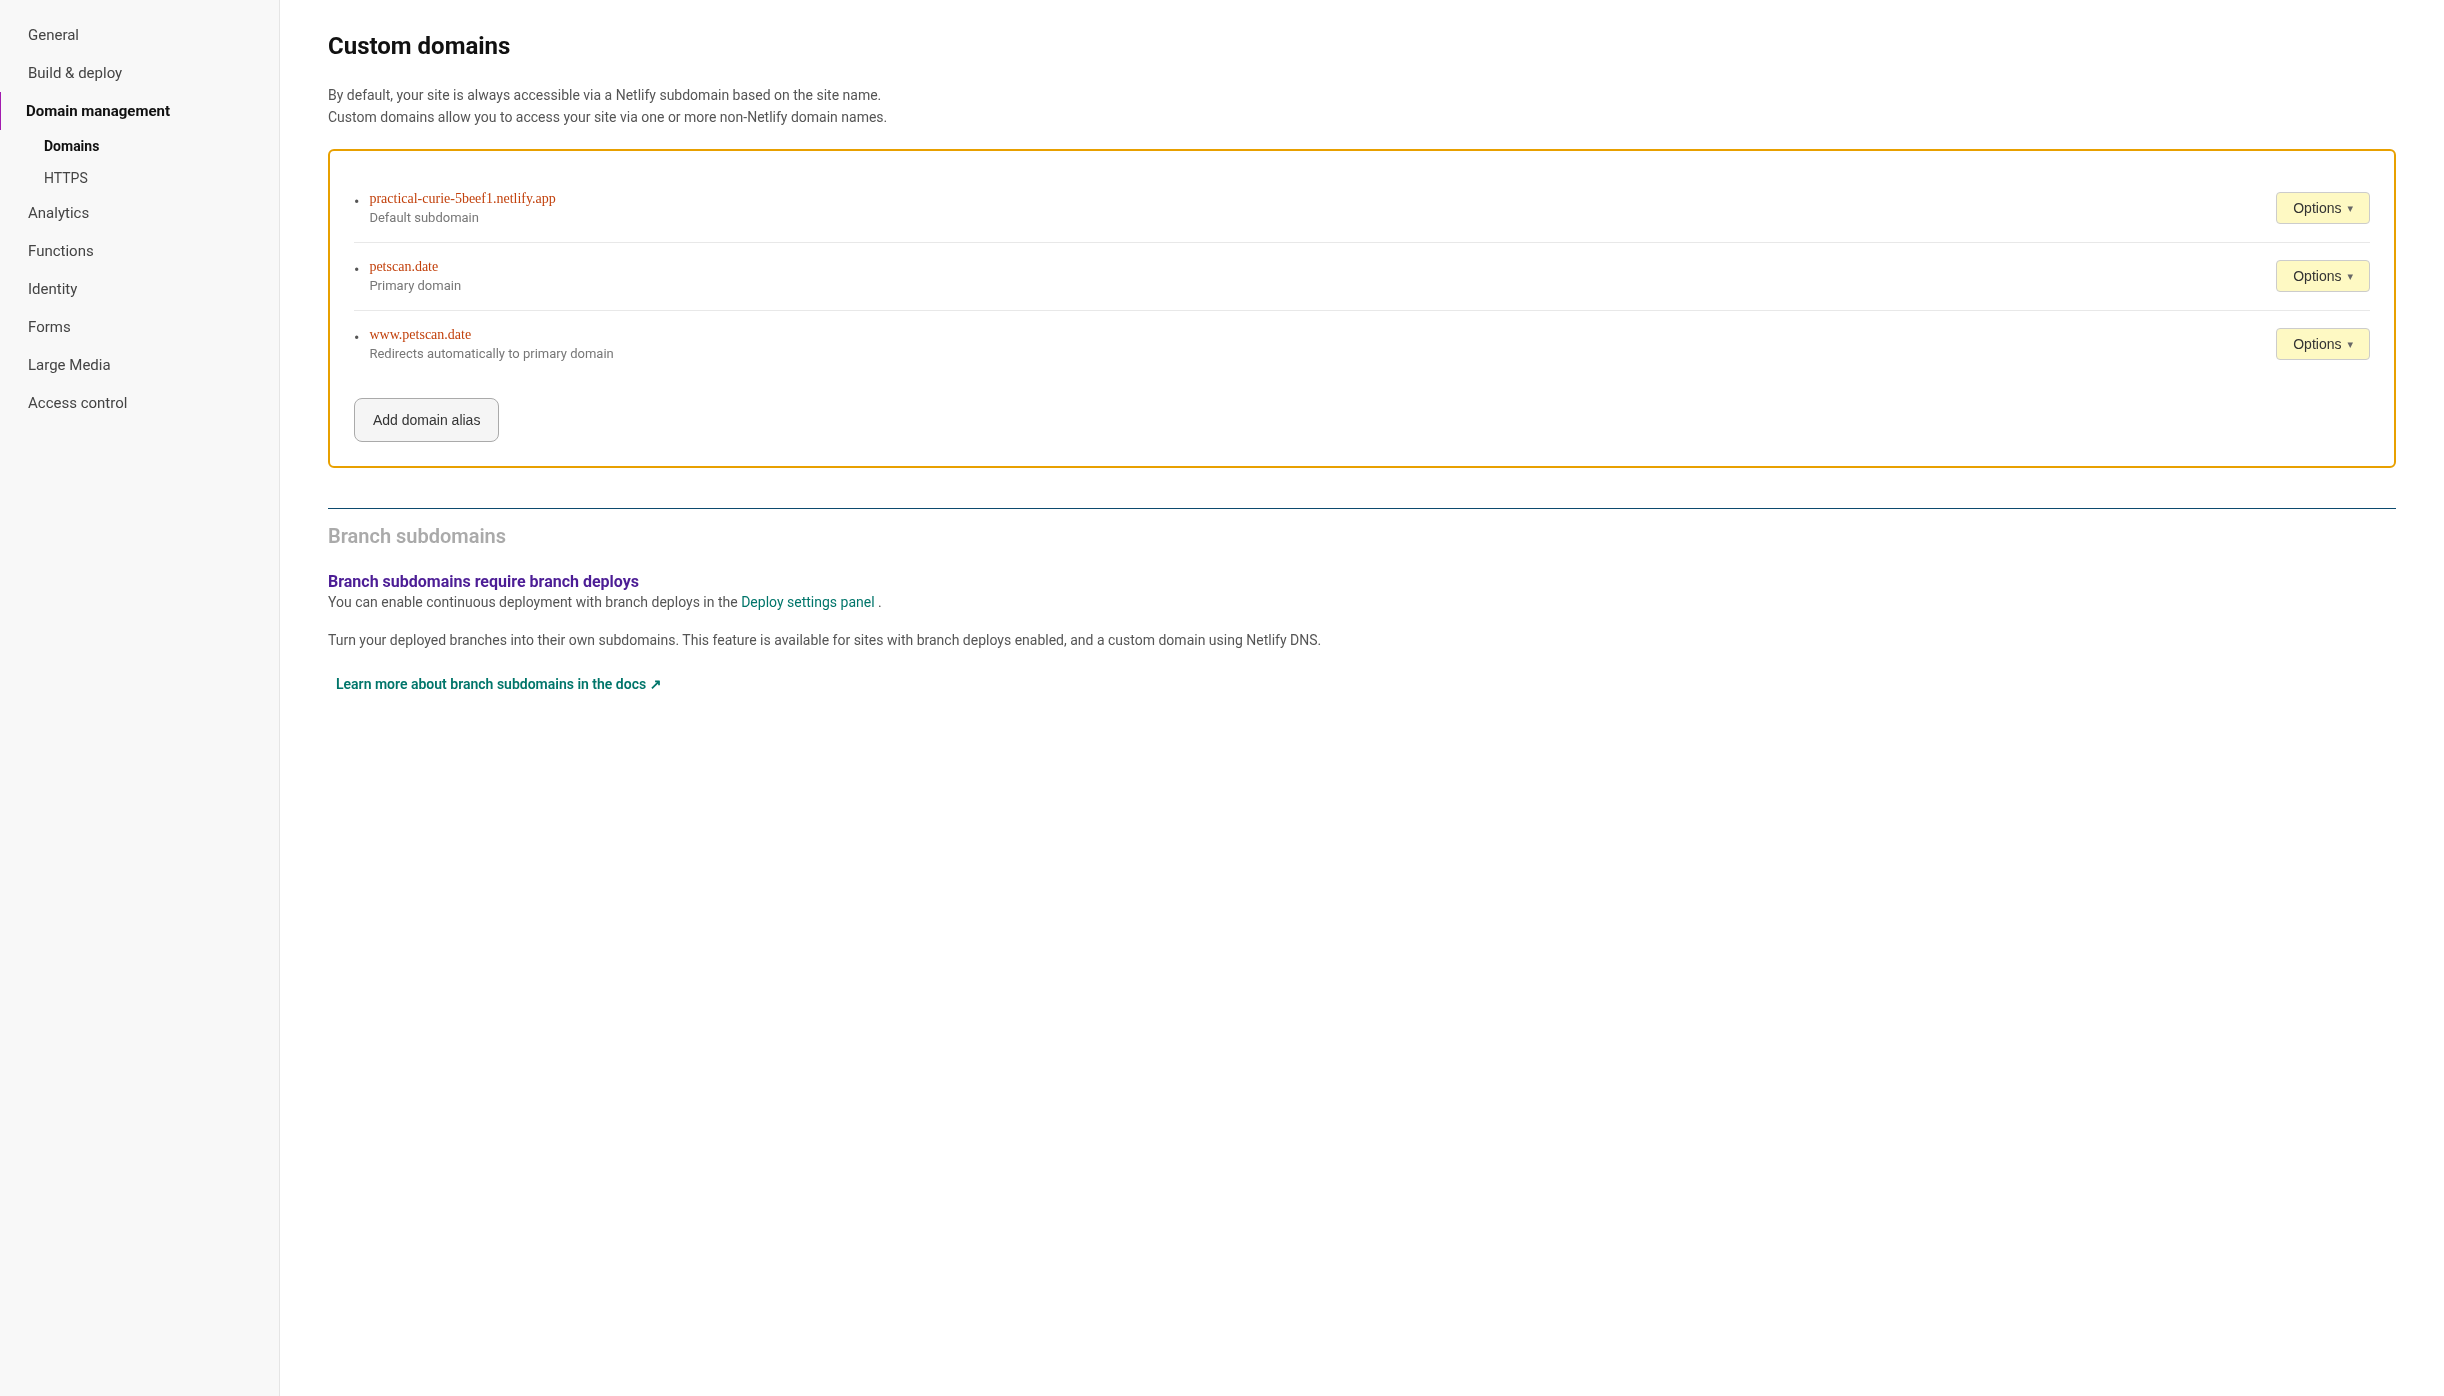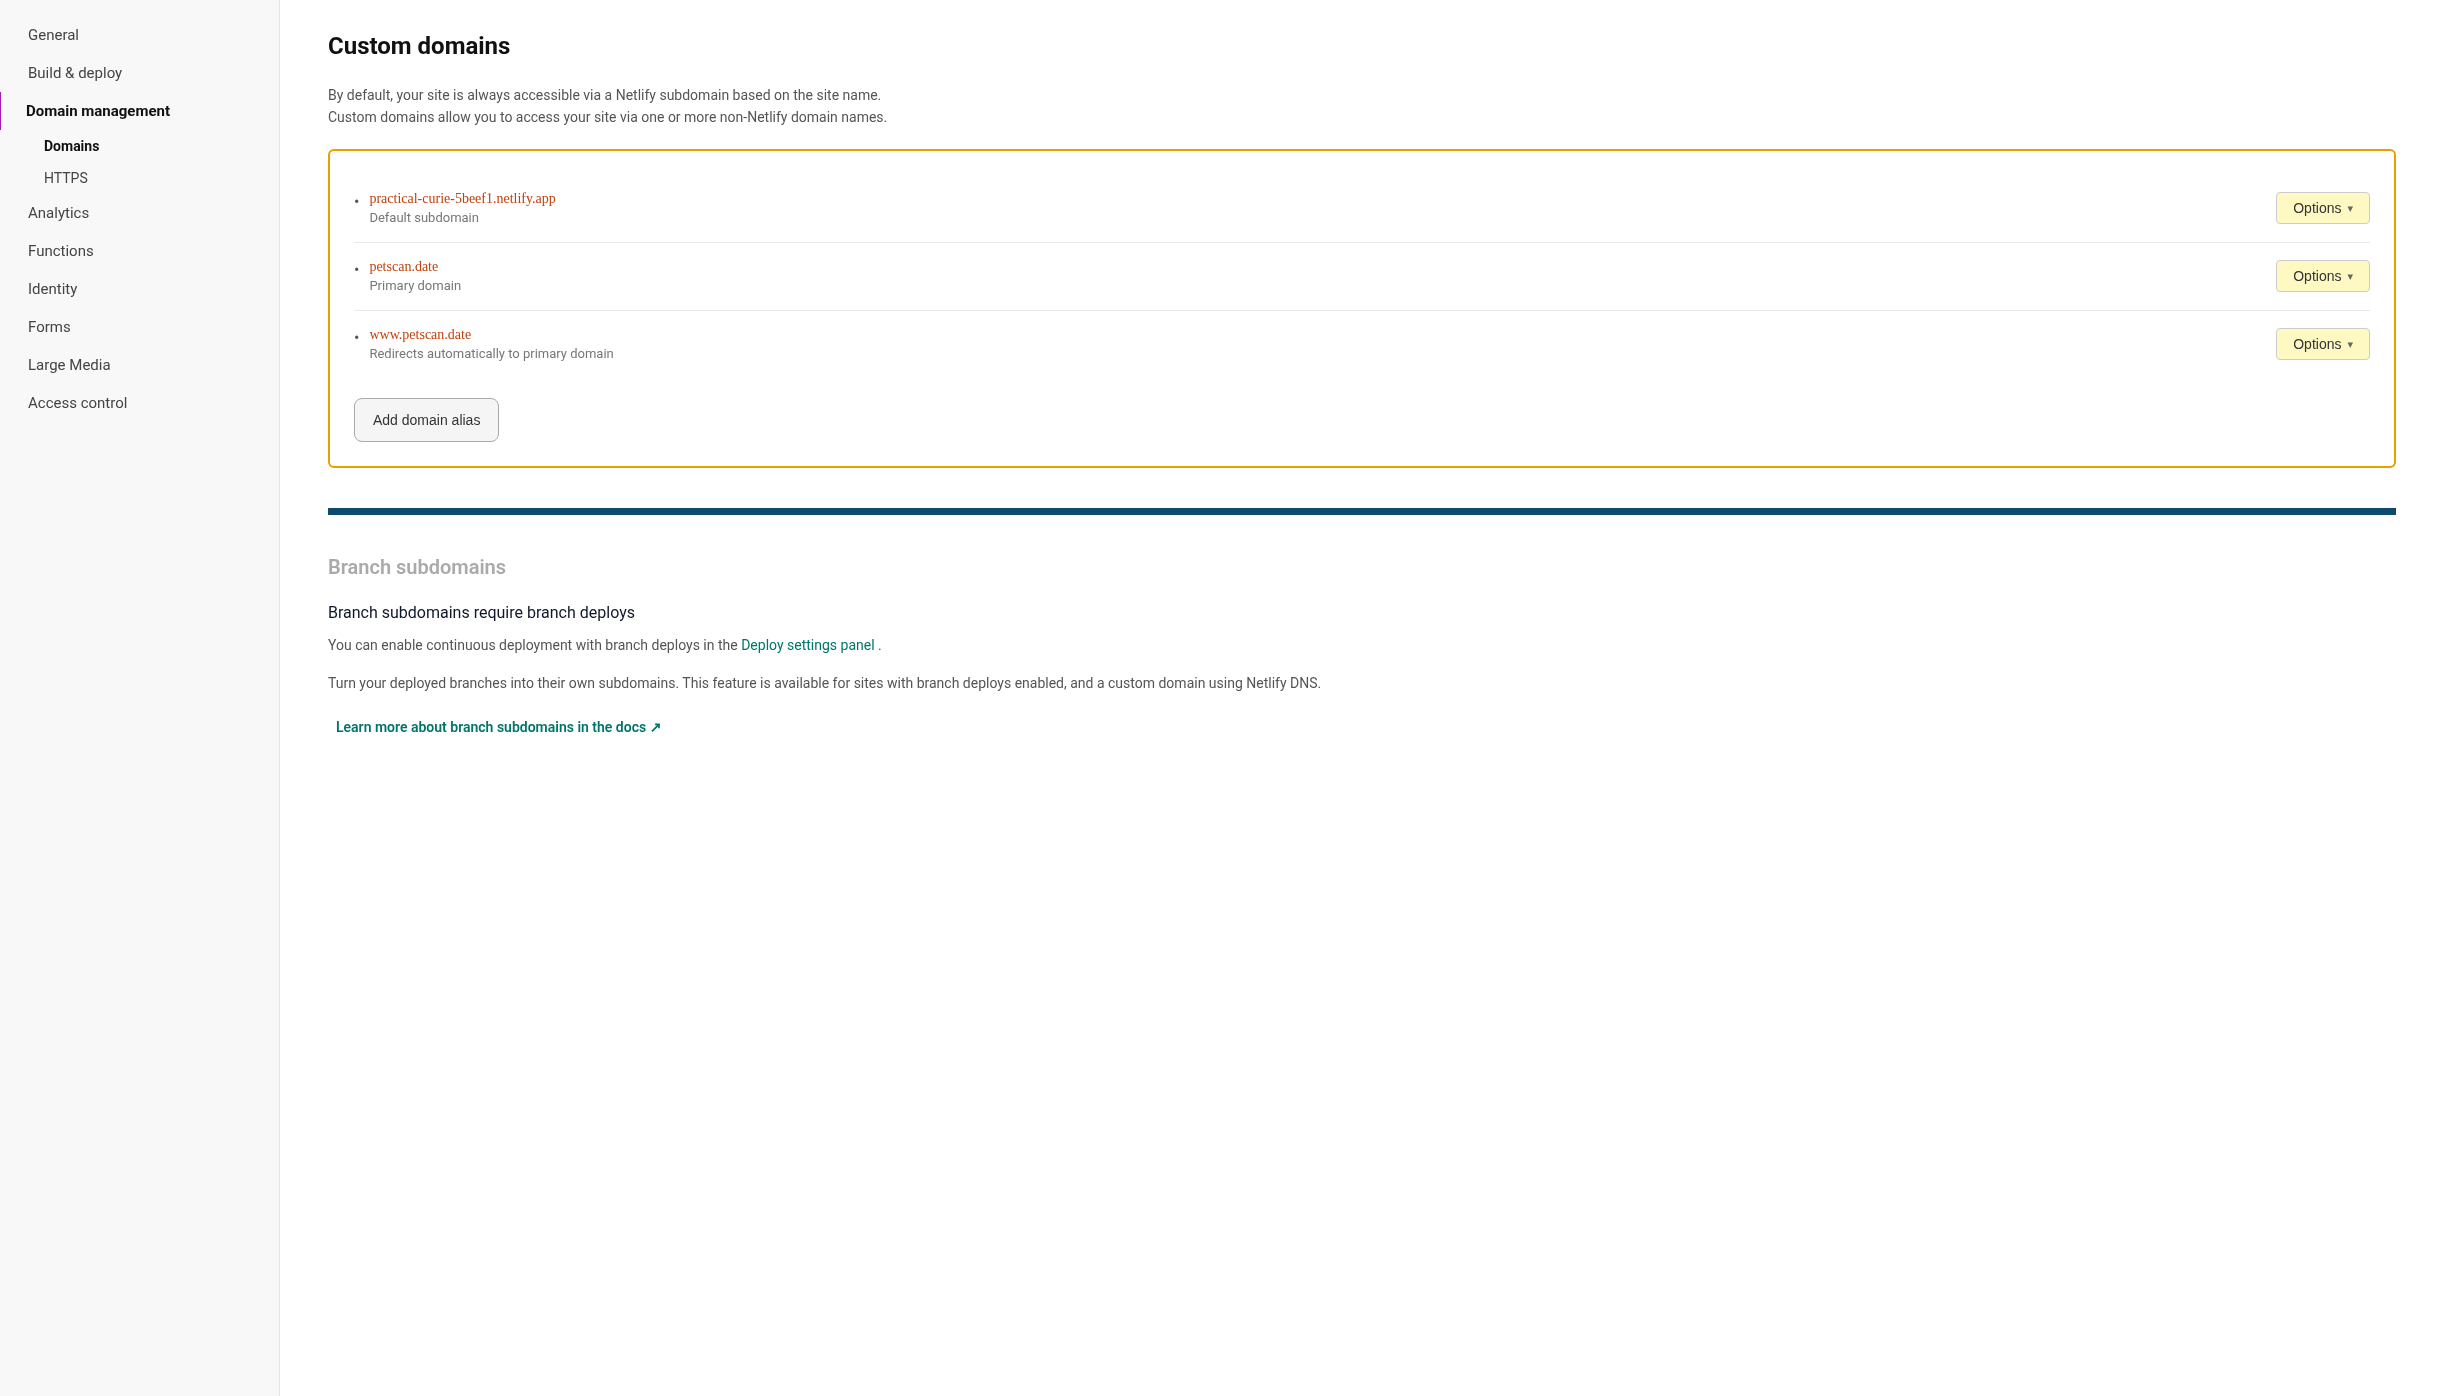--- a/index.html
+++ b/index.html
@@ -160,29 +160,28 @@
     }
 
     .section-title {
       font-size: 20px;
       font-weight: 600;
       color: #aaa;
       margin-bottom: 24px;
     }
 
     .branch-section {
-      border-top: 7px solid #0c4a6e;
-      padding-top: 40px;
+      border-top: 1px solid #0c4a6e;
+      padding-top: 15px;
     }
 
     .branch-subheading {
       font-size: 16px;
-      font-weight: 400;
-      color: #0f172a;
-      margin-bottom: 12px;
+      font-weight: 700;
+      color: #4c1d95;
     }
 
     .branch-description {
       font-size: 14px;
       color: #555;
       line-height: 1.6;
       margin-bottom: 16px;
     }
 
     .branch-link {

